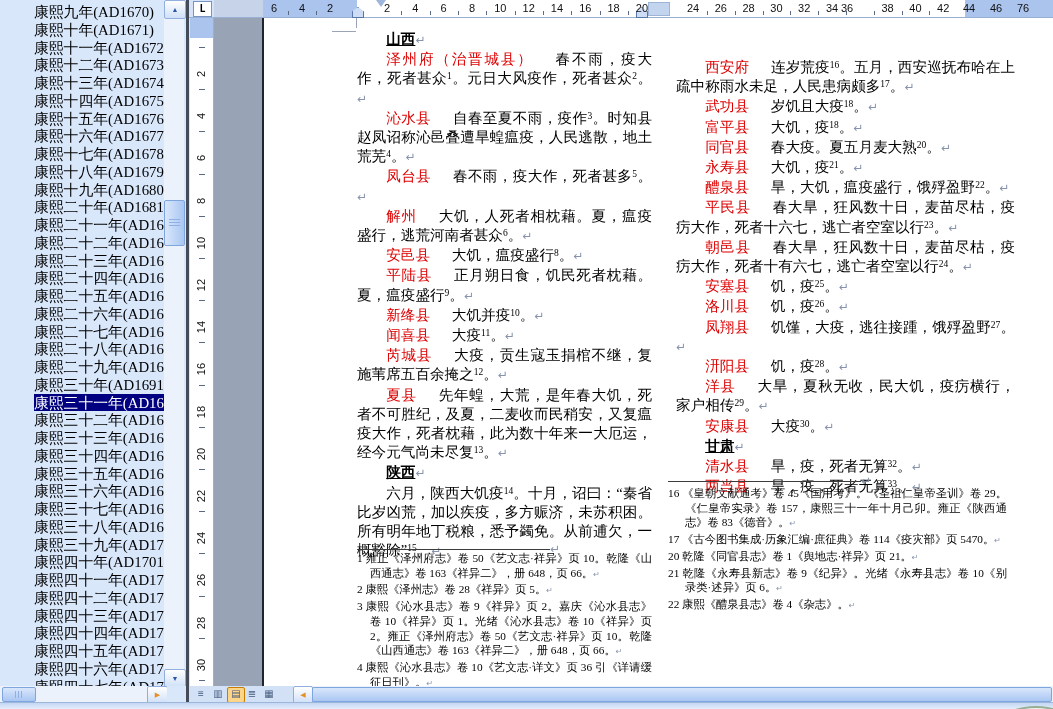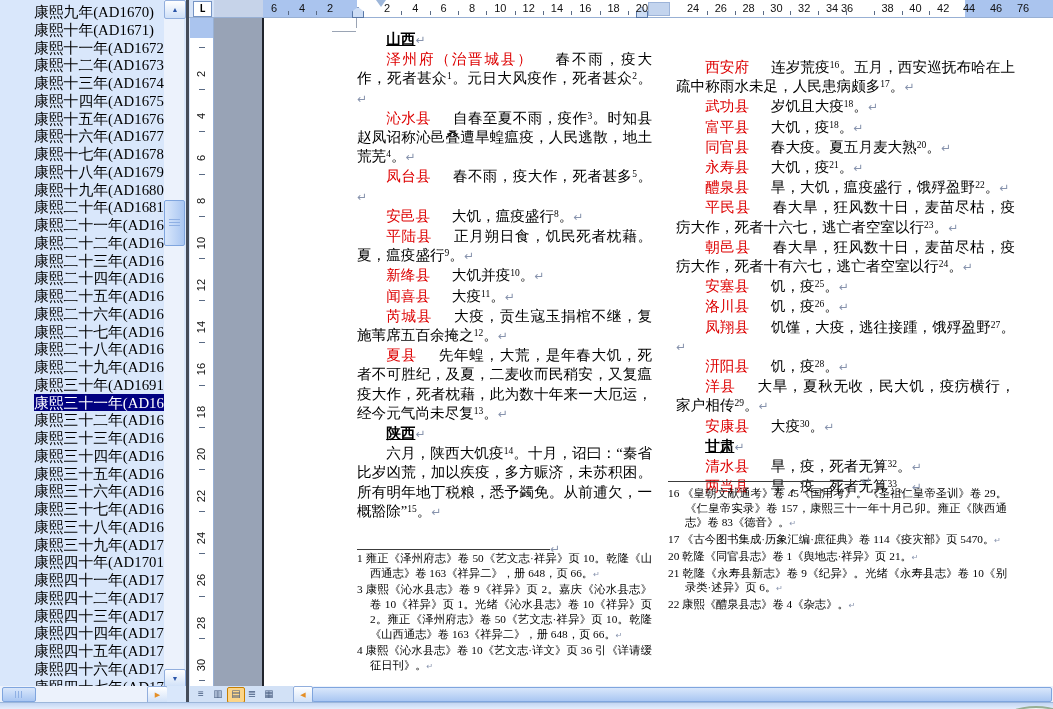--- a/index.html
+++ b/index.html
@@ -238,20 +238,21 @@
 <div id="canvas">
   <div id="page"></div>
   <div id="pageedge"></div>
   <div class="crop" style="left:118px;top:13px;width:24px;height:1px;"></div>
   <div class="crop" style="left:142px;top:0;width:1px;height:10px;"></div>
   <div id="col-left">
       <p class="para"><span class="hdr">山西</span><span class="pilcrow">↵</span></p>
       <p class="para"><span class="place">泽州府（治晋城县）</span>春不雨，疫大作，死者甚众<sup class="ref">1</sup>。元日大风疫作，死者甚众<sup class="ref">2</sup>。<span class="pilcrow">↵</span></p>
       <p class="para"><span class="place">沁水县</span>自春至夏不雨，疫作<sup class="ref">3</sup>。时知县赵凤诏称沁邑叠遭旱蝗瘟疫，人民逃散，地土荒芜<sup class="ref">4</sup>。<span class="pilcrow">↵</span></p>
       <p class="para"><span class="place">凤台县</span>春不雨，疫大作，死者甚多<sup class="ref">5</sup>。<span class="pilcrow">↵</span></p>
+      <p class="para"><span class="place">解州</span>大饥，人死者相枕藉。夏，瘟疫盛行，逃荒河南者甚众<sup class="ref">6</sup>。<span class="pilcrow">↵</span></p>
       <p class="para"><span class="place">安邑县</span>大饥，瘟疫盛行<sup class="ref">8</sup>。<span class="pilcrow">↵</span></p>
       <p class="para"><span class="place">平陆县</span>正月朔日食，饥民死者枕藉。夏，瘟疫盛行<sup class="ref">9</sup>。<span class="pilcrow">↵</span></p>
       <p class="para"><span class="place">新绛县</span>大饥并疫<sup class="ref">10</sup>。<span class="pilcrow">↵</span></p>
       <p class="para"><span class="place">闻喜县</span>大疫<sup class="ref">11</sup>。<span class="pilcrow">↵</span></p>
       <p class="para"><span class="place">芮城县</span>大疫，贡生寇玉捐棺不继，复施苇席五百余掩之<sup class="ref">12</sup>。<span class="pilcrow">↵</span></p>
       <p class="para"><span class="place">夏县</span>先年蝗，大荒，是年春大饥，死者不可胜纪，及夏，二麦收而民稍安，又复瘟疫大作，死者枕藉，此为数十年来一大厄运，经今元气尚未尽复<sup class="ref">13</sup>。<span class="pilcrow">↵</span></p>
       <p class="para"><span class="hdr">陕西</span><span class="pilcrow">↵</span></p>
       <p class="para">六月，陕西大饥疫<sup class="ref">14</sup>。十月，诏曰：“秦省比岁凶荒，加以疾疫，多方赈济，未苏积困。所有明年地丁税粮，悉予蠲免。从前逋欠，一概豁除”<sup class="ref">15</sup>。<span class="pilcrow">↵</span></p>
     </div>
   <div id="col-right">
@@ -270,20 +271,21 @@
       <p class="para"><span class="place">洋县</span>大旱，夏秋无收，民大饥，疫疠横行，家户相传<sup class="ref">29</sup>。<span class="pilcrow">↵</span></p>
       <p class="para"><span class="place">安康县</span>大疫<sup class="ref">30</sup>。<span class="pilcrow">↵</span></p>
       <p class="para"><span class="hdr">甘肃</span><span class="pilcrow">↵</span></p>
       <p class="para"><span class="place">清水县</span>旱，疫，死者无算<sup class="ref">32</sup>。<span class="pilcrow">↵</span></p>
       <p class="para"><span class="place">两当县</span>旱，疫，死者无算<sup class="ref">33</sup>。<span class="pilcrow">↵</span></p>
     </div>
   <div class="fnsep" style="left:143px;top:521px;"><span class="sepline"></span><span class="pilcrow">↵</span></div>
   <div class="fnsep" style="left:454px;top:453px;"><span class="sepline"></span><span class="pilcrow">↵</span></div>
   <div id="fn-left" class="fnblock">
       <div class="fn">1 雍正《泽州府志》卷 50《艺文志·祥异》页 10。乾隆《山西通志》卷 163《祥异二》，册 648，页 66。<span class="fn-pil">↵</span></div>
+      <div class="fn">2 康熙《泽州志》卷 28《祥异》页 5。<span class="fn-pil">↵</span></div>
       <div class="fn">3 康熙《沁水县志》卷 9《祥异》页 2。嘉庆《沁水县志》卷 10《祥异》页 1。光绪《沁水县志》卷 10《祥异》页 2。雍正《泽州府志》卷 50《艺文志·祥异》页 10。乾隆《山西通志》卷 163《祥异二》，册 648，页 66。<span class="fn-pil">↵</span></div>
       <div class="fn">4 康熙《沁水县志》卷 10《艺文志·详文》页 36 引《详请缓征日刊》。<span class="fn-pil">↵</span></div>
     </div>
   <div id="fn-right" class="fnblock">
       <div class="fn">16 《皇朝文献通考》卷 45《国用考》。《圣祖仁皇帝圣训》卷 29。《仁皇帝实录》卷 157，康熙三十一年十月己卯。雍正《陕西通志》卷 83《德音》。<span class="fn-pil">↵</span></div>
       <div class="fn">17 《古今图书集成·历象汇编·庶征典》卷 114《疫灾部》页 5470。<span class="fn-pil">↵</span></div>
       <div class="fn">20 乾隆《同官县志》卷 1《舆地志·祥异》页 21。<span class="fn-pil">↵</span></div>
       <div class="fn">21 乾隆《永寿县新志》卷 9《纪异》。光绪《永寿县志》卷 10《别录类·述异》页 6。<span class="fn-pil">↵</span></div>
       <div class="fn">22 康熙《醴泉县志》卷 4《杂志》。<span class="fn-pil">↵</span></div>
     </div>

